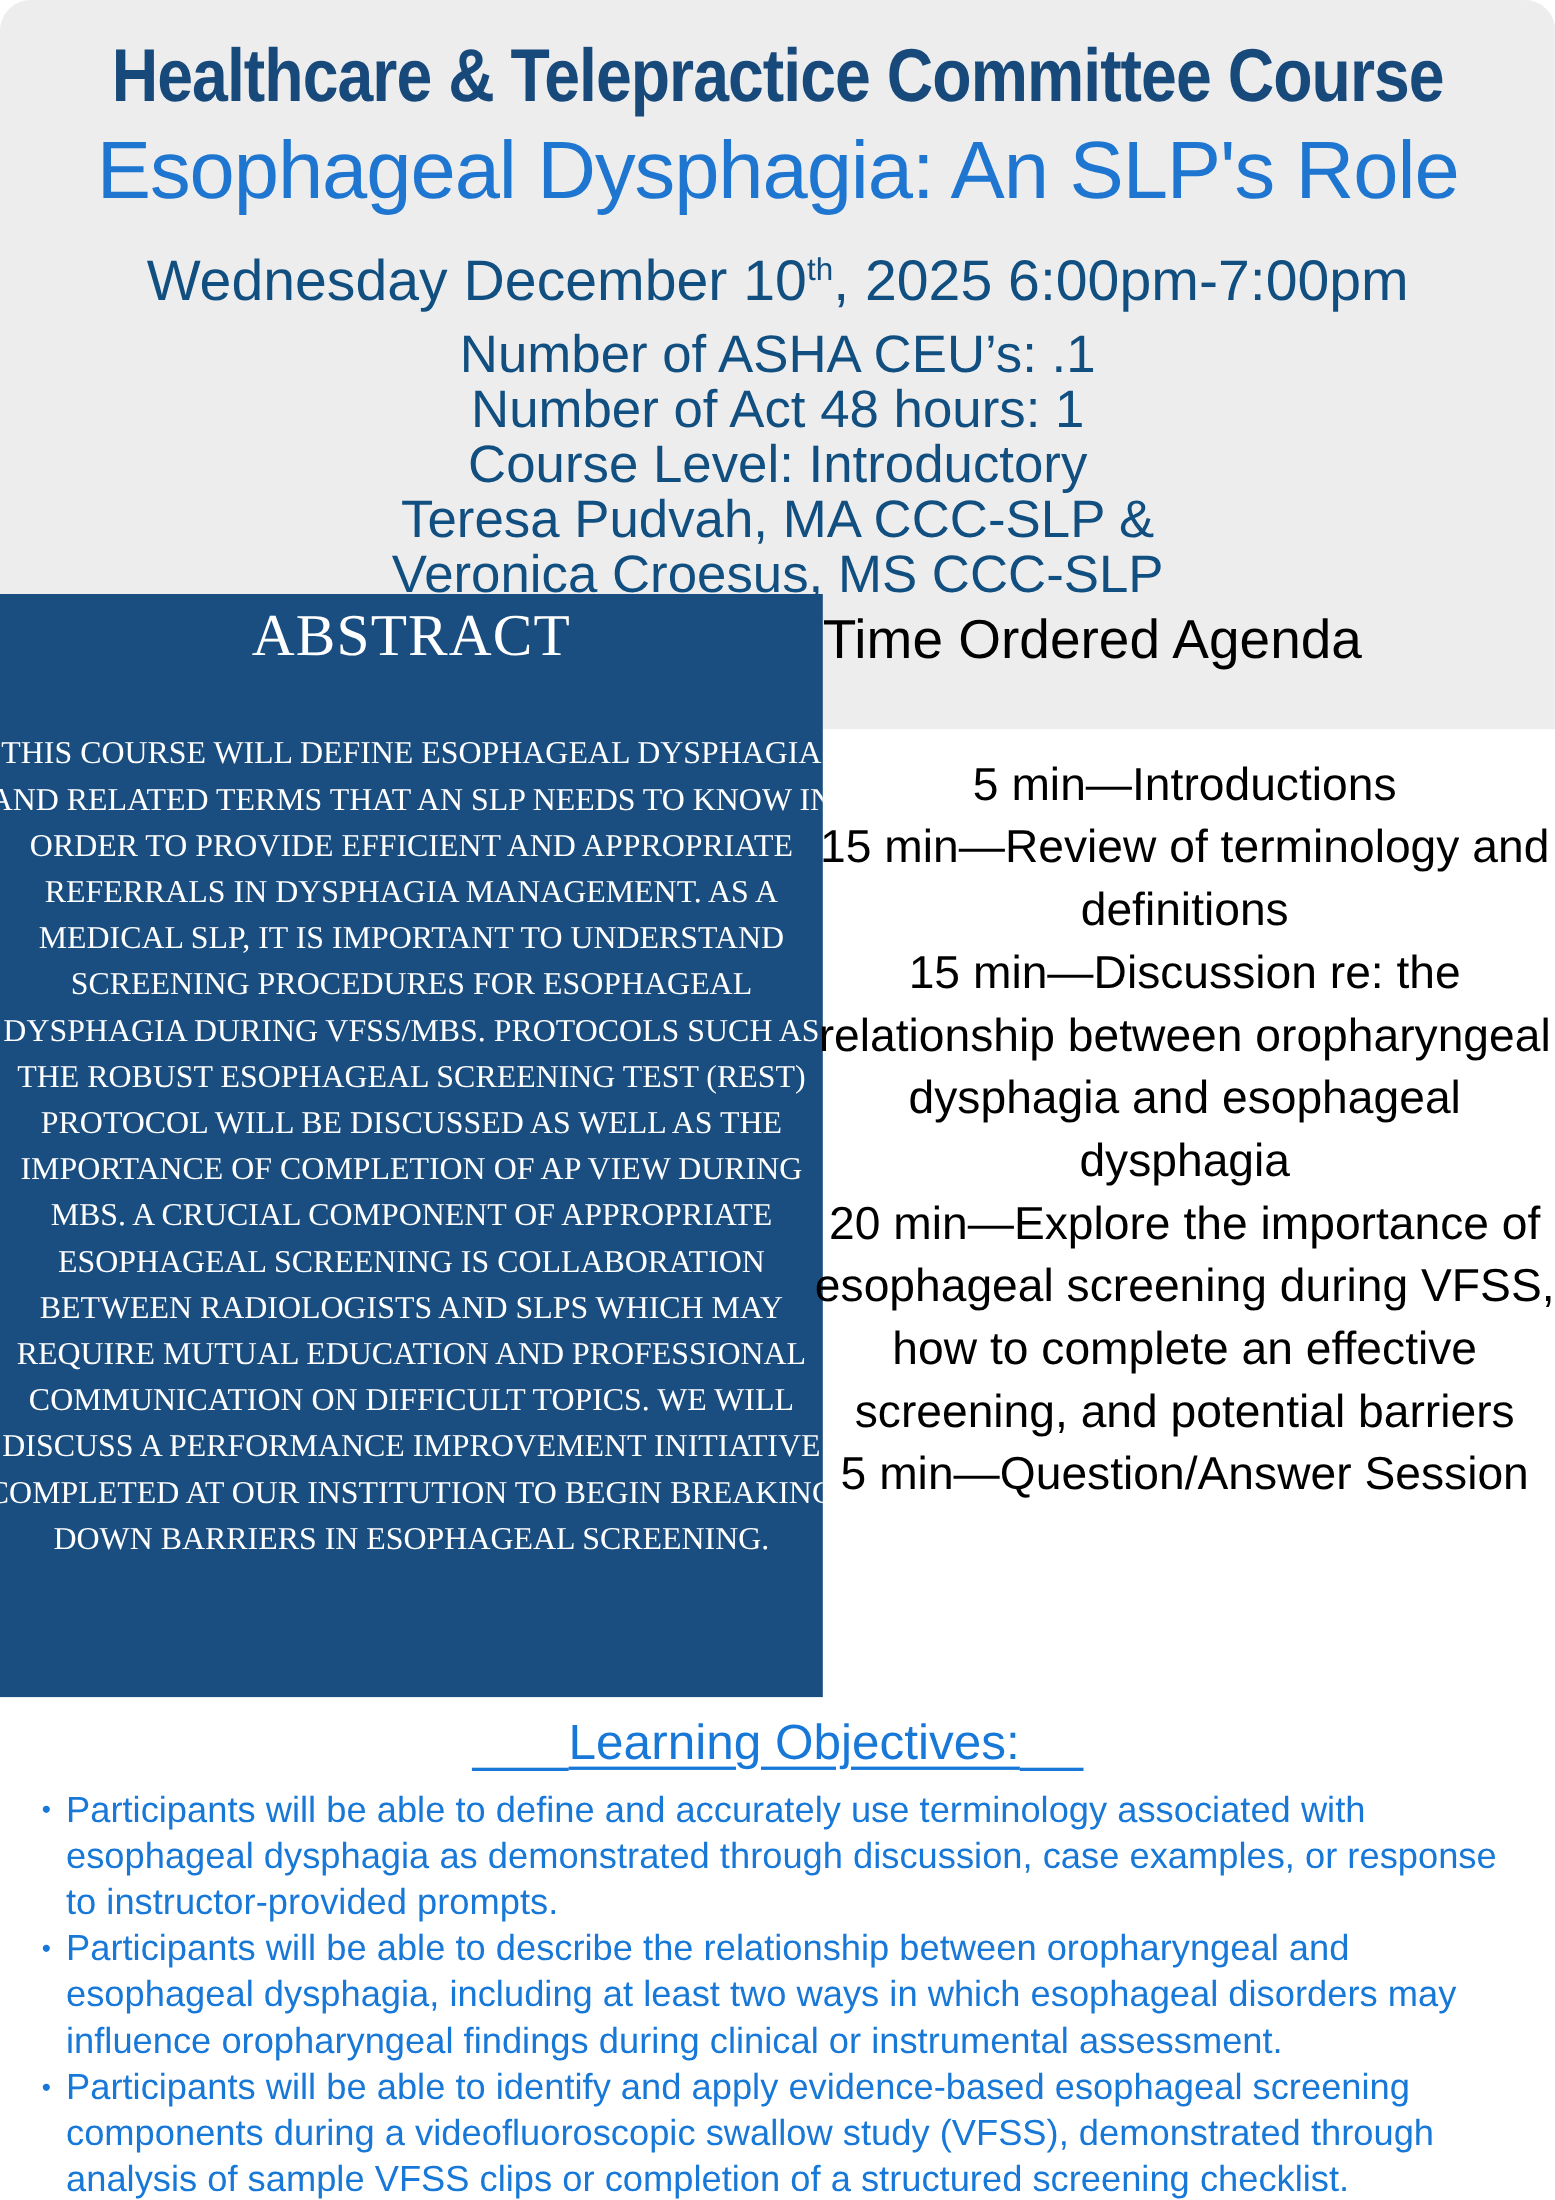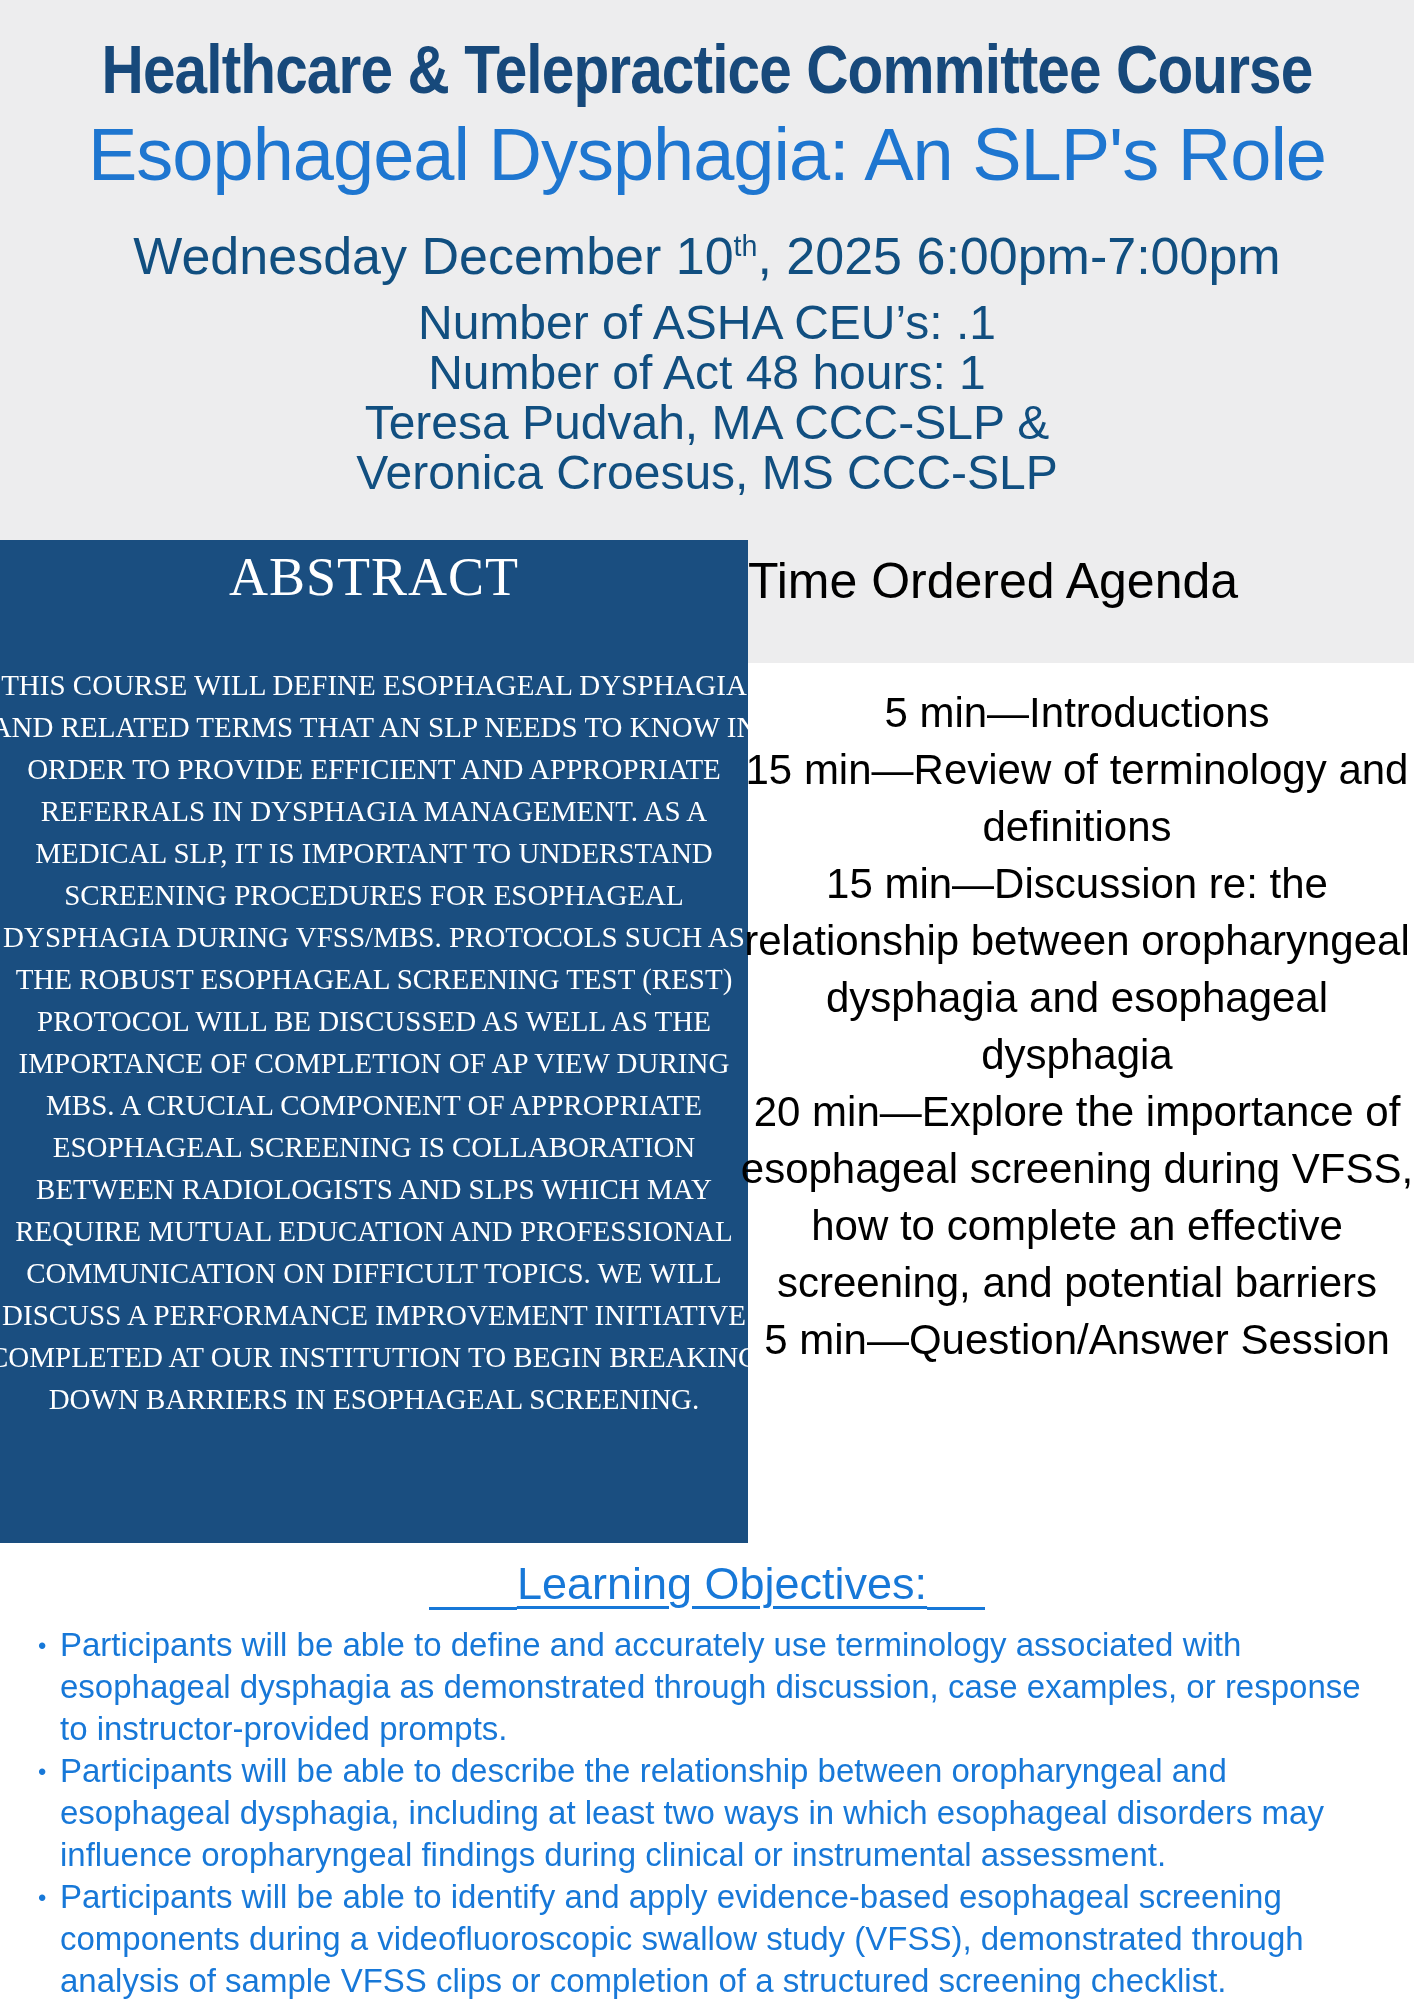--- a/index.html
+++ b/index.html
@@ -11,21 +11,21 @@
     --info-blue:#114F80;
     --abstract-bg:#1A4E80;
     --abstract-text:#FFFFFF;
     --agenda-black:#000000;
     --objective-blue:#1778D8;
   }
   html,body{margin:0;padding:0;}
   body{font-family:"Liberation Sans", sans-serif; background:#fff;}
   .page{
     position:relative; width:1414px; height:2000px;
-    background:var(--panel-white); overflow:hidden;
+    background:var(--panel-white); overflow:hidden;border-radius:28px;
   }
   .gray-band{
     position:absolute; left:0; top:0; width:1414px; height:663px;
     background:var(--page-gray);
   }
   
   .committee-title{
     position:absolute; top:30px; left:0; width:1414px;
     text-align:center; white-space:nowrap;
     font-size:68px; font-weight:700; color:var(--header-navy);
@@ -105,20 +105,21 @@
 
   <div class="committee-title">Healthcare &amp; Telepractice Committee Course</div>
 
   <div class="course-title">Esophageal Dysphagia: An SLP's Role</div>
 
   <div class="course-date"><span>Wednesday December 10</span><sup>th</sup><span>, 2025 6:00pm-7:00pm</span></div>
 
   <div class="course-details">
     <div>Number of ASHA CEU’s: .1</div>
     <div>Number of Act 48 hours: 1</div>
+    <div>Course Level: Introductory</div>
     <div>Teresa Pudvah, MA CCC-SLP &amp;</div>
     <div>Veronica Croesus, MS CCC-SLP</div>
   </div>
 
   <div class="abstract-panel">
     <div class="abstract-title">ABSTRACT</div>
     <div class="abstract-body">THIS COURSE WILL DEFINE ESOPHAGEAL DYSPHAGIA AND RELATED TERMS THAT AN SLP NEEDS TO KNOW IN ORDER TO PROVIDE EFFICIENT AND APPROPRIATE REFERRALS IN DYSPHAGIA MANAGEMENT. AS A MEDICAL SLP, IT IS IMPORTANT TO UNDERSTAND SCREENING PROCEDURES FOR ESOPHAGEAL DYSPHAGIA DURING VFSS/MBS. PROTOCOLS SUCH AS THE ROBUST ESOPHAGEAL SCREENING TEST (REST) PROTOCOL WILL BE DISCUSSED AS WELL AS THE IMPORTANCE OF COMPLETION OF AP VIEW DURING MBS. A CRUCIAL COMPONENT OF APPROPRIATE ESOPHAGEAL SCREENING IS COLLABORATION BETWEEN RADIOLOGISTS AND SLPS WHICH MAY REQUIRE MUTUAL EDUCATION AND PROFESSIONAL COMMUNICATION ON DIFFICULT TOPICS. WE WILL DISCUSS A PERFORMANCE IMPROVEMENT INITIATIVE COMPLETED AT OUR INSTITUTION TO BEGIN BREAKING DOWN BARRIERS IN ESOPHAGEAL SCREENING.</div>
   </div>
 
   <div class="agenda-title">Time Ordered Agenda</div>

